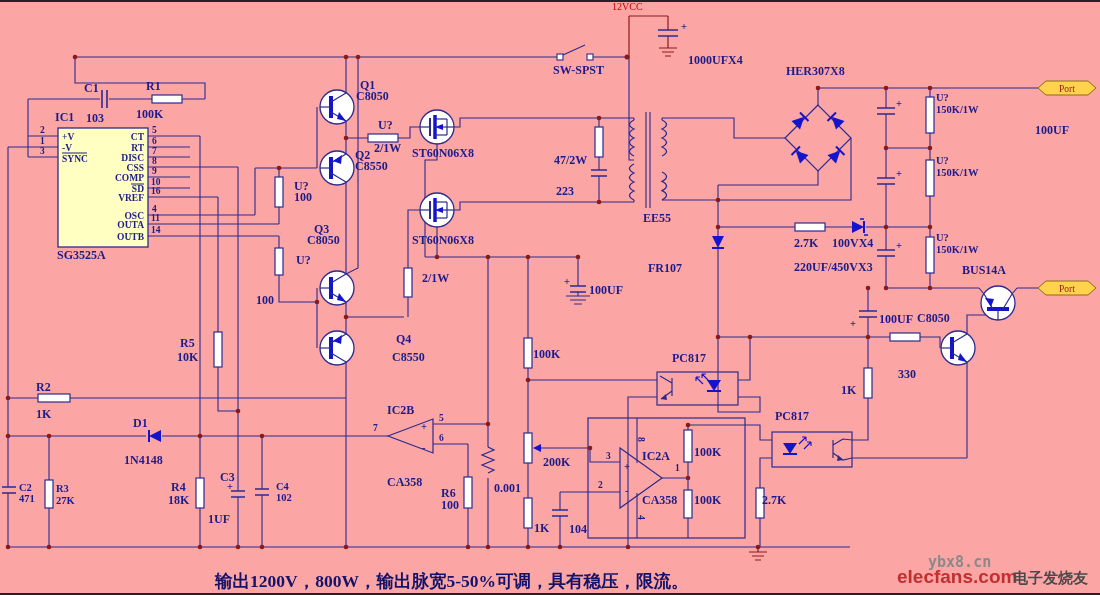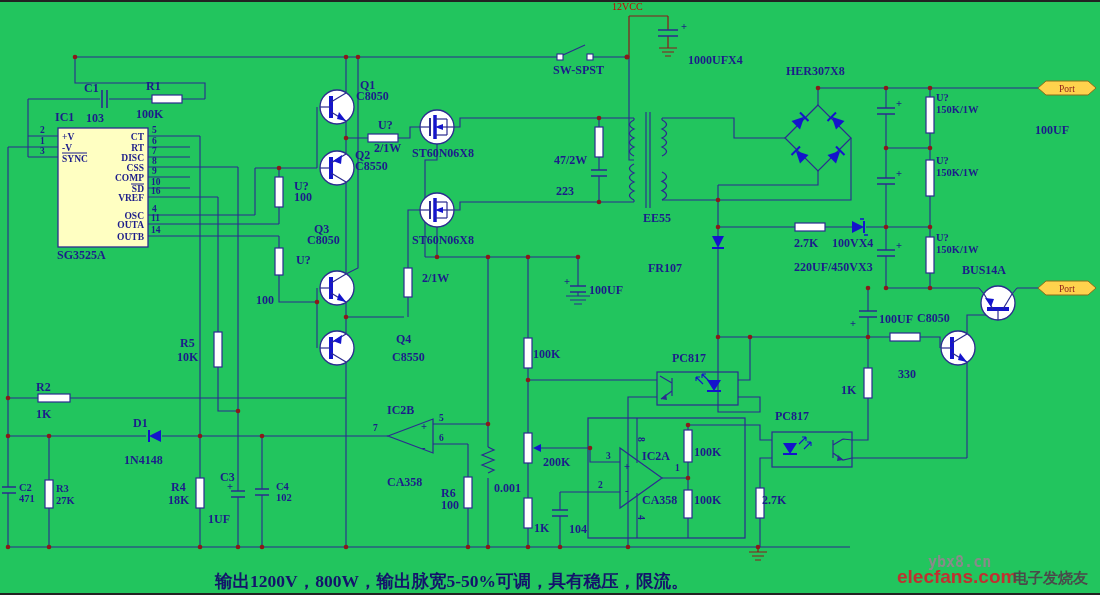--- a/index.html
+++ b/index.html
@@ -1,16 +1,16 @@
 <!DOCTYPE html>
 <html><head>
 <meta charset="utf-8">
 <style>
   html,body{margin:0;padding:0;background:#ffffff;}
-  #stage{position:relative;width:1100px;height:595px;background:#22c55e;overflow:hidden;}
+  #stage{position:relative;width:1100px;height:595px;background:#fca5a5;overflow:hidden;}
   svg{display:block;}
   text{user-select:none;}
   .L{font-family:"Liberation Serif",serif;font-weight:bold;fill:#1c1c8a;font-size:12px;}
   .S{font-size:10.5px;}
   .P{font-size:9.5px;}
   .E{text-anchor:end;}
   .M{text-anchor:middle;}
   .RED{fill:#cc0000;font-size:10px;}
   .PORT{font-size:9.5px;fill:#8b1a1a;}
   .CAP{font-size:17.5px;fill:#13136b;}

